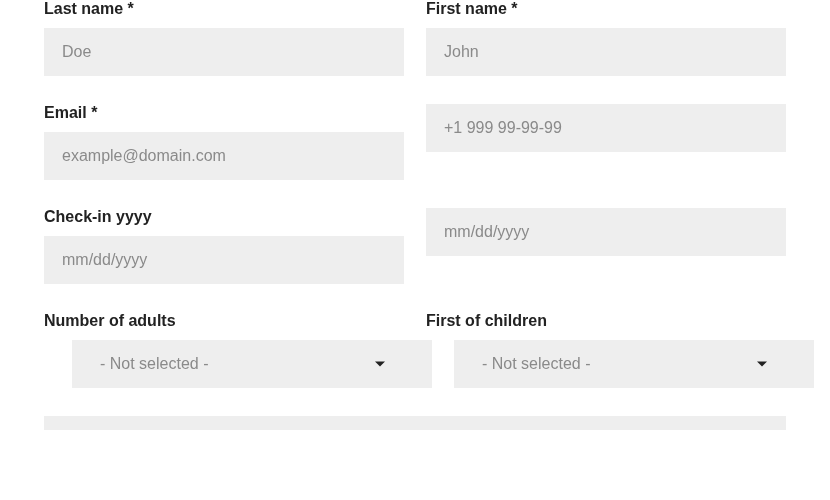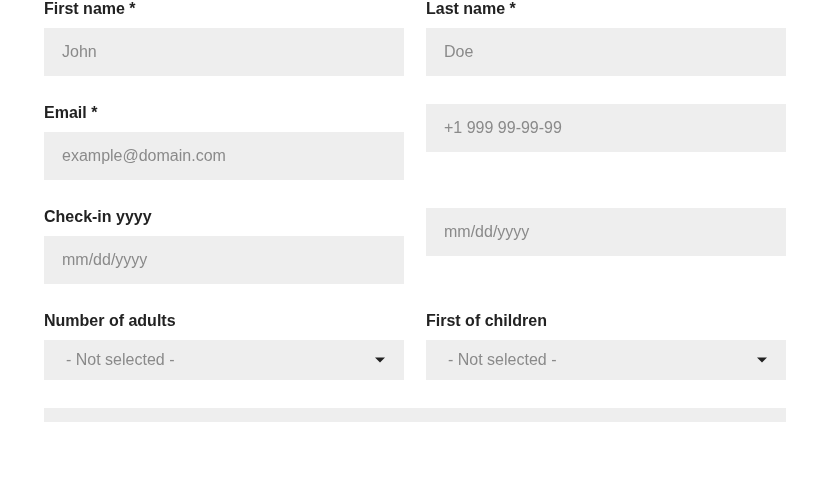--- a/index.html
+++ b/index.html
@@ -40,29 +40,30 @@
     .control::placeholder {
       color: #8a8a8a;
       font-size: 16px;
     }
     .select-wrap {
       position: relative;
       width: 100%;
     }
     .select-display {
       width: 100%;
-      height: 40px;
+      height: 48px;
       background: #eeeeee;
       border: none;
       font-size: 16px;
-      padding: 0 40px 0 22px;
+      padding: 0 40px 0 28px;
       color: #8a8a8a;
       display: flex;
       align-items: center;
       cursor: pointer;
+      margin-left: 28px;
     }
     .caret {
       position: absolute;
       right: 18px;
       top: 50%;
       transform: translateY(-50%);
       pointer-events: none;
     }
     .caret svg { display: block; }
     .full {
@@ -73,27 +74,27 @@
       height: 14px;
       background: #eeeeee;
     }
   </style>
 </head>
 <body>
 
 <div class="form-grid">
 
   <div class="field">
-    <label class="label">First name *</label>
-    <input type="text" class="control" placeholder="John" style="">
+    <label class="label">Last name *</label>
+    <input type="text" class="control" placeholder="Doe" style="">
   </div>
 
   <div class="field">
-    <label class="label">Last name *</label>
-    <input type="text" class="control" placeholder="Doe" style="">
+    <label class="label">First name *</label>
+    <input type="text" class="control" placeholder="John" style="">
   </div>
 
   <div class="field">
     <label class="label">Email *</label>
     <input type="text" class="control" placeholder="example@domain.com" style="">
   </div>
 
   <div class="field">
     <input type="text" class="control" placeholder="+1 999 99-99-99" style="">
   </div>

